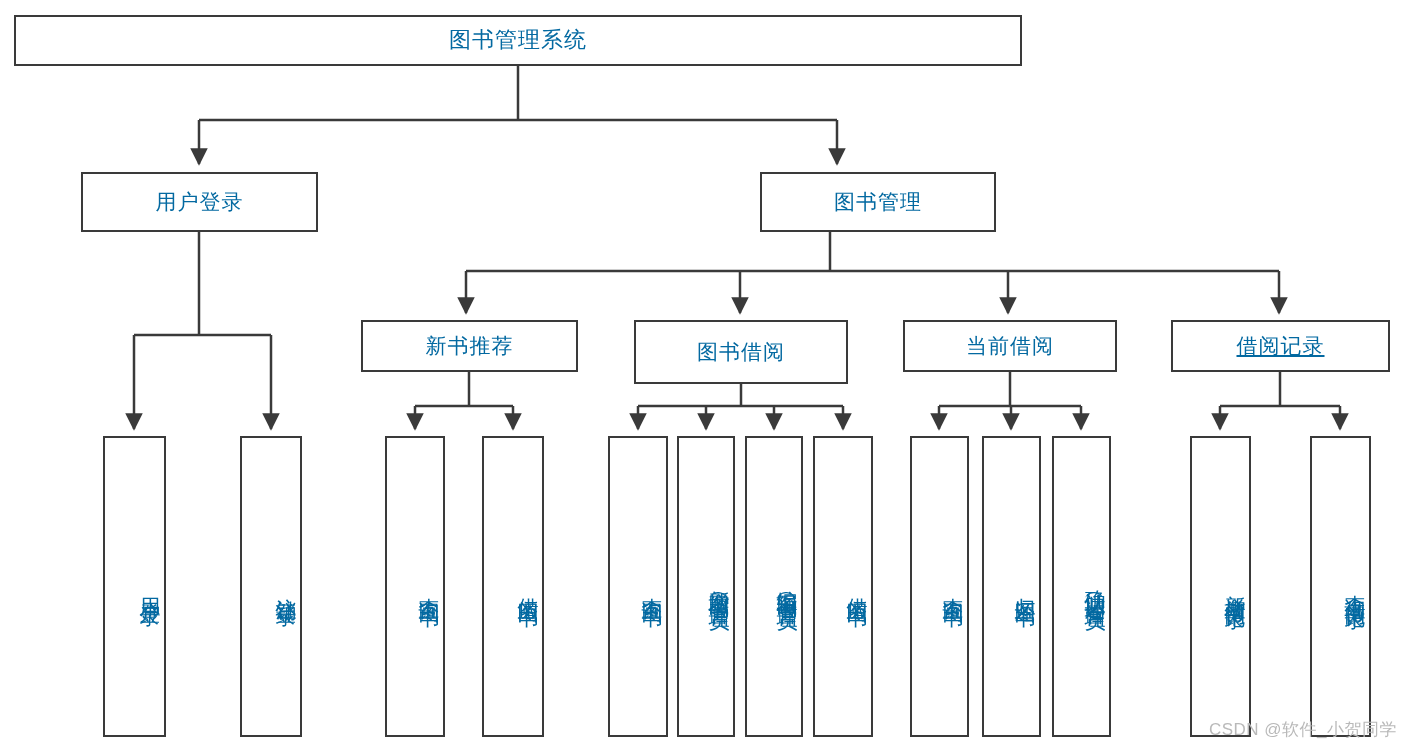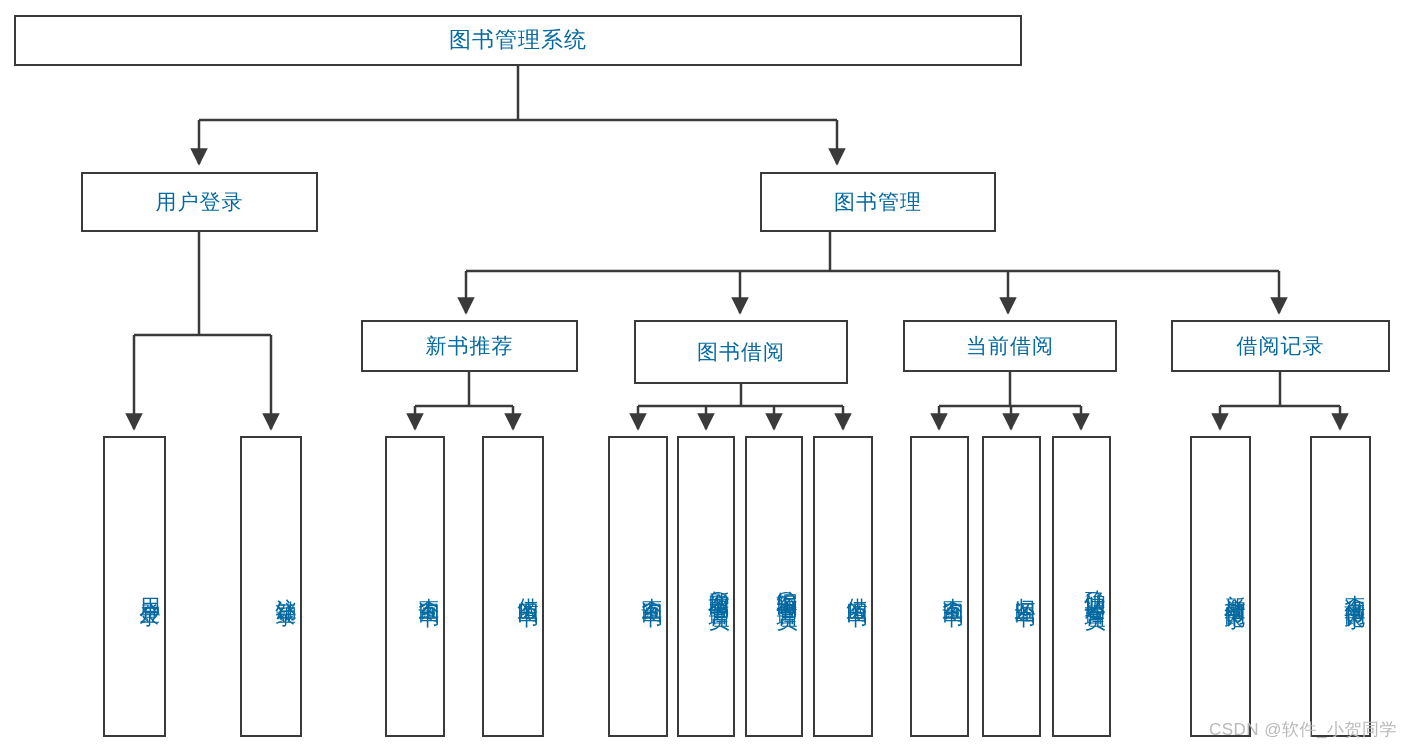--- a/index.html
+++ b/index.html
@@ -139,21 +139,21 @@
 
   <div class="node horiz" style="left: 361px; top: 320px; width: 217px; height: 52px;">
     <span>新书推荐</span>
   </div>
   <div class="node horiz" style="left: 634px; top: 320px; width: 214px; height: 64px;">
     <span>图书借阅</span>
   </div>
   <div class="node horiz" style="left: 903px; top: 320px; width: 214px; height: 52px;">
     <span>当前借阅</span>
   </div>
-  <div class="node horiz" style="left: 1171px; top: 320px; width: 219px; height: 52px;">
+  <div class="node horiz" style="left: 1171px; top: 320px; width: 219px; height: 52px; text-decoration: underline;">
     <span>借阅记录</span>
   </div>
 
   <div class="node vert" style="left: 103px; top: 436px; width: 63px; height: 301px;">
     <span class="vlabel">用户登录</span>
   </div>
   <div class="node vert" style="left: 240px; top: 436px; width: 62px; height: 301px;">
     <span class="vlabel">注销登录</span>
   </div>
   <div class="node vert" style="left: 385px; top: 436px; width: 60px; height: 301px;">

